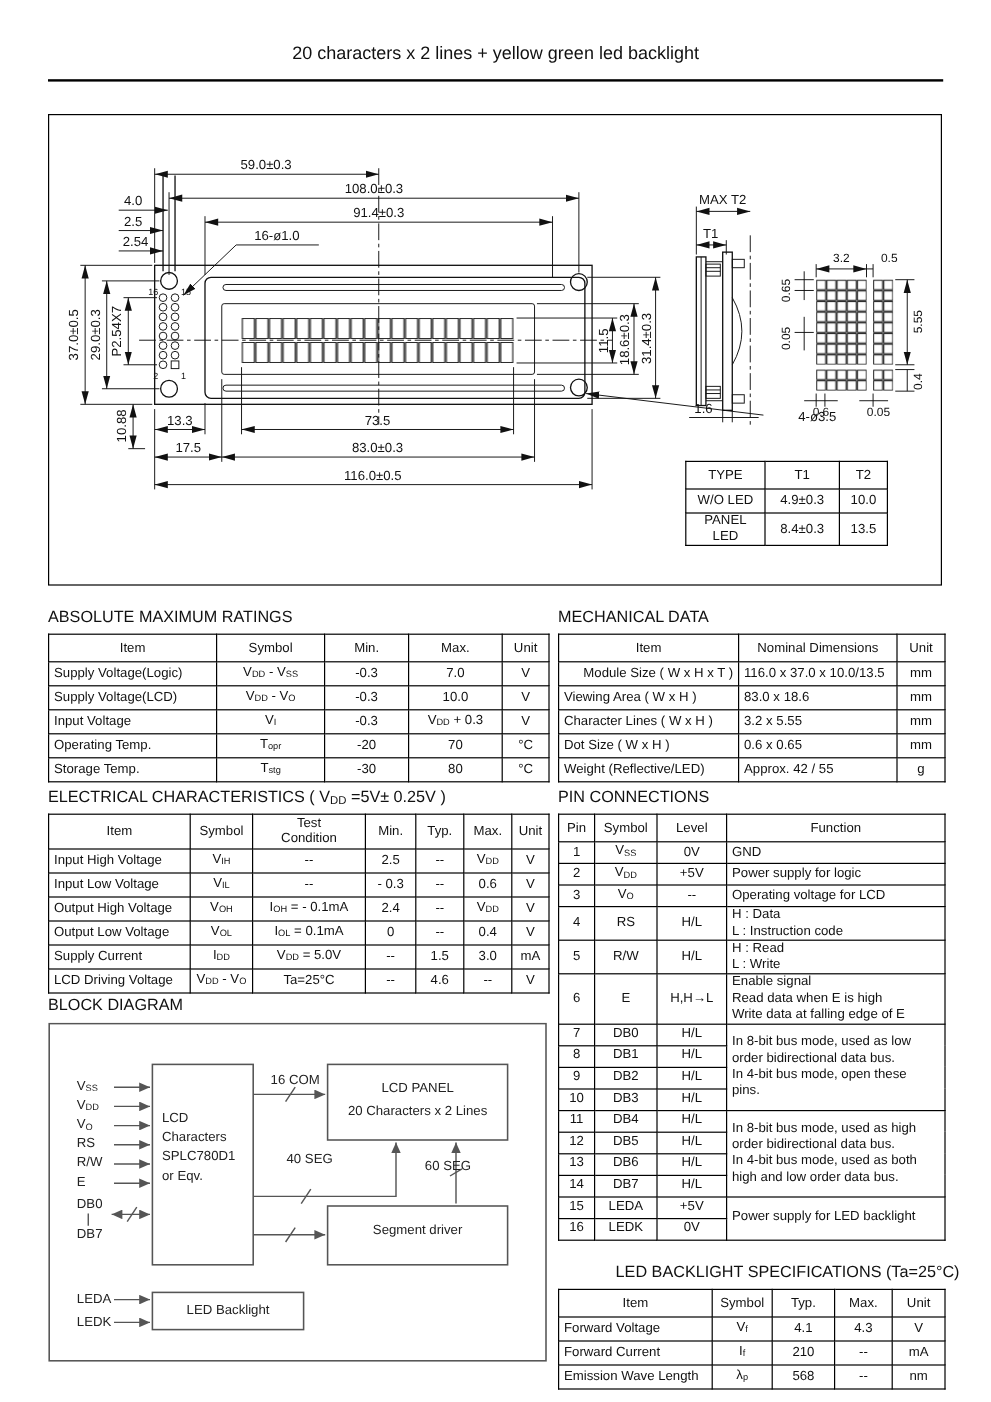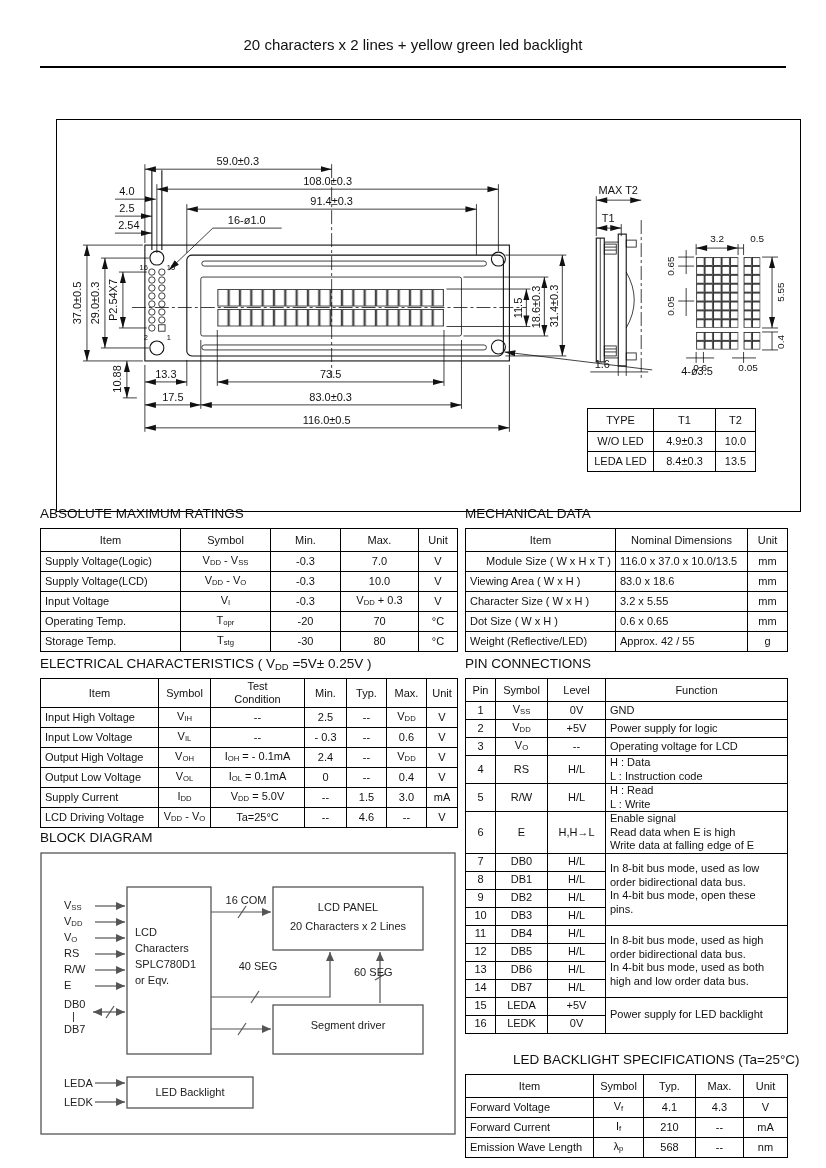--- a/index.html
+++ b/index.html
@@ -1,21 +1,21 @@
 <!DOCTYPE html>
 <html><head>
 <meta charset="utf-8">
 <style>
   html,body { margin:0; padding:0; }
   body { width:826px; height:1168px; background:#fff; color:#111;
          font-family:"Liberation Sans",sans-serif; position:relative; overflow:hidden; }
   .abs { position:absolute; }
   .page-title { top:36px; left:0; width:826px; text-align:center; font-size:15px; }
   .rule { top:66px; left:40px; width:746px; height:2px; background:#000; }
-  .drawing-box { top:95px; left:56px; width:743px; height:391px; border:1.5px solid #000;margin-top:24px; }
+  .drawing-box { top:95px; left:40px; width:743px; height:391px; border:1.5px solid #000; }
   .drawing-box svg { position:absolute; left:0; top:0; }
   svg text { font-family:"Liberation Sans",sans-serif; font-size:11px; fill:#111; }
   svg text.tiny { font-size:7.5px; }
   svg text.sm { font-size:10px; }
   .ln { stroke:#111; stroke-width:1.1; fill:none; }
   .thin { stroke-width:0.8; }
   .cl { stroke-dasharray:14 3 3 3; stroke-width:0.8; }
   .hd { font-size:13.5px; white-space:nowrap; }
   table.data { border-collapse:collapse; font-size:11px; table-layout:fixed; border:1.5px solid #000; }
   table.data th, table.data td { border:1px solid #000; padding:0 4px; font-weight:normal;
@@ -261,21 +261,21 @@
           <th>T2</th>
         </tr>
       </thead>
     <tbody>
         <tr>
           <td style="text-align: center;">W/O  LED</td>
           <td style="text-align: center;">4.9±0.3</td>
           <td style="text-align: center;">10.0</td>
         </tr>
         <tr>
-          <td style="text-align: center;">LEDA  LED</td>
+          <td style="text-align: center;">PANEL  LED</td>
           <td style="text-align: center;">8.4±0.3</td>
           <td style="text-align: center;">13.5</td>
         </tr>
       </tbody>
   </table>
 </div>
 
 <div class="abs hd" style="left:40px; top:506px;">ABSOLUTE MAXIMUM RATINGS</div>
 <table class="data abs" style="left:40px; top:528px; width:417px;">
     <colgroup>
@@ -352,21 +352,21 @@
         <td style="text-align: right;">Module Size ( W x H x T )</td>
         <td style="text-align: left;">116.0 x 37.0 x 10.0/13.5</td>
         <td style="text-align: center;">mm</td>
       </tr>
       <tr>
         <td style="text-align: left;">Viewing Area ( W x H )</td>
         <td style="text-align: left;">83.0 x 18.6</td>
         <td style="text-align: center;">mm</td>
       </tr>
       <tr>
-        <td style="text-align: left;">Character Size ( W x H )</td>
+        <td style="text-align: left;">Character Lines ( W x H )</td>
         <td style="text-align: left;">3.2 x 5.55</td>
         <td style="text-align: center;">mm</td>
       </tr>
       <tr>
         <td style="text-align: left;">Dot Size ( W x H )</td>
         <td style="text-align: left;">0.6 x 0.65</td>
         <td style="text-align: center;">mm</td>
       </tr>
       <tr>
         <td style="text-align: left;">Weight (Reflective/LED)</td>

